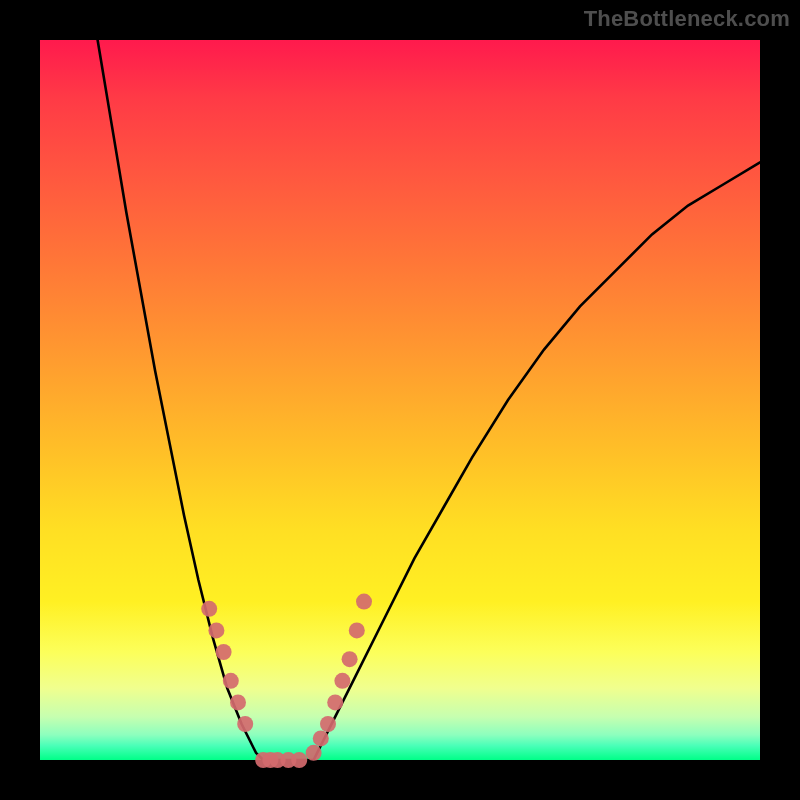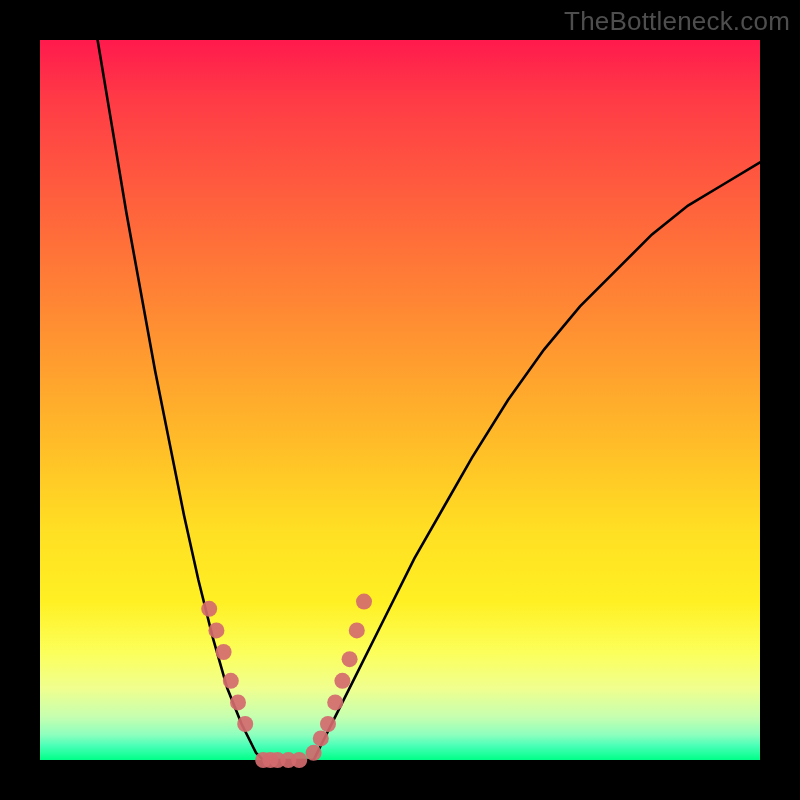--- a/index.html
+++ b/index.html
@@ -41,23 +41,23 @@
       #8dffbe 96.5%,
       #4affb8 98%,
       #00ff88 100%
     );
   }
   .watermark {
     position: absolute;
     top: 6px;
     right: 10px;
     color: #4e4e4e;
-    font-size: 26px;
+    font-size: 22px;
     letter-spacing: 0.2px;
-    font-weight: 400;
+    font-weight: 700;
     margin-left: 32px;
   }
   svg.curve {
     position: absolute;
     left: 40px;
     top: 40px;
     width: 720px;
     height: 720px;
     overflow: visible;
   }

